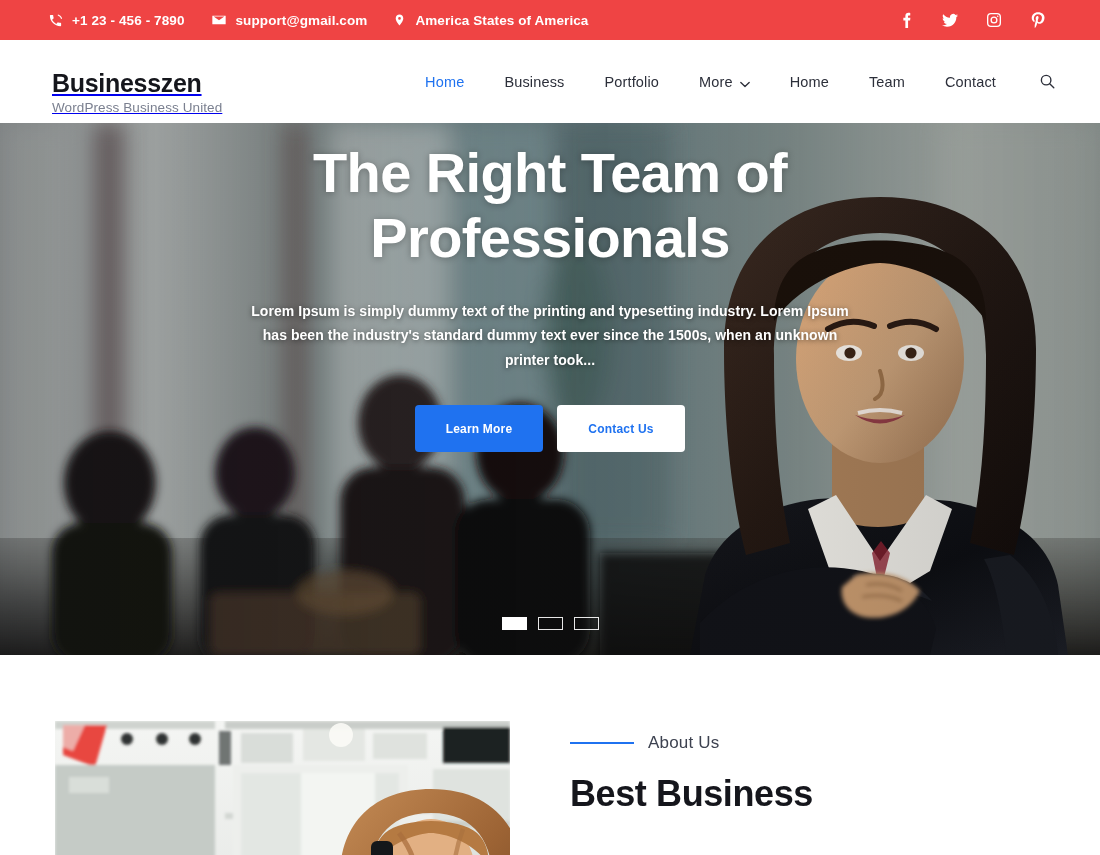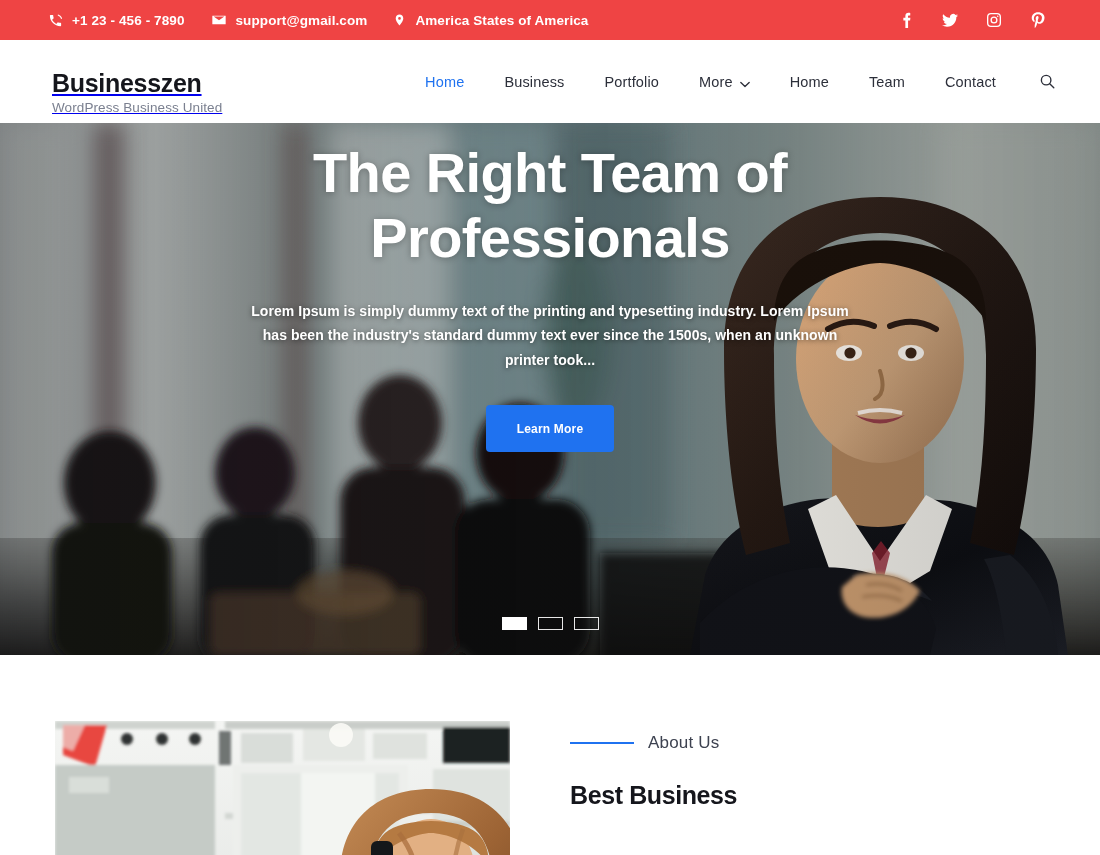--- a/index.html
+++ b/index.html
@@ -216,22 +216,22 @@
     width: 64px; height: 2px;
     background: #1f72f0;
     display: block;
   }
   .eyebrow-text {
     font-size: 17px;
     color: #3d4250;
     letter-spacing: .2px;
   }
   .about-title {
-    margin-top: 28px;
-    font-size: 25px;
+    margin-top: 20px;
+    font-size: 36px;
     font-weight: 700;
     color: #15161c;
     letter-spacing: -.4px;
     line-height: 1.18;
   }
 </style>
 </head>
 <body>
 
 <div class="topbar">
@@ -448,20 +448,21 @@
   </div>
 
   <div class="hero-shade"></div>
 
   <div class="hero-inner">
     <h1 class="hero-title">The Right Team of Professionals</h1>
     <p class="hero-text">Lorem Ipsum is simply dummy text of the printing and typesetting industry. Lorem Ipsum has been the industry's standard dummy text ever since the 1500s, when an unknown printer took...</p>
 
     <div class="hero-actions">
       <button class="btn btn-primary">Learn More</button>
+      <button class="btn btn-ghost">Contact Us</button>
     </div>
 
     <div class="hero-dots">
       <button class="dot active"></button>
       <button class="dot"></button>
       <button class="dot"></button>
     </div>
   </div>
 </section>
 

